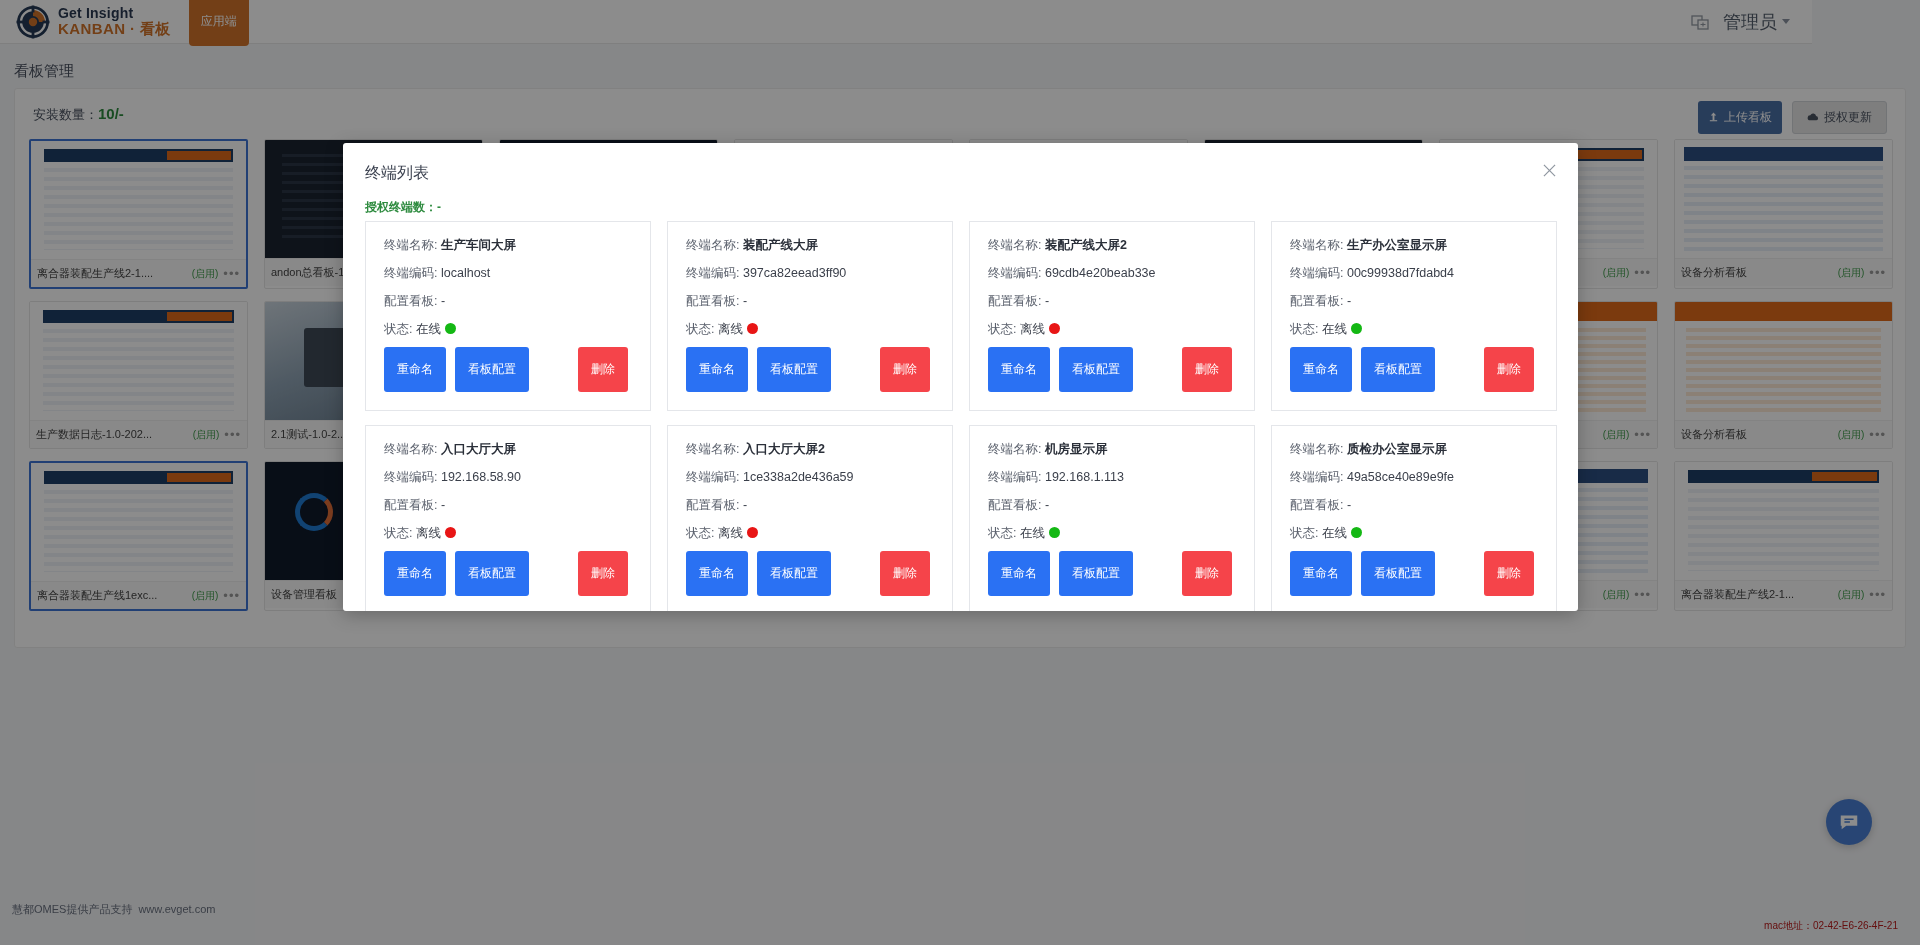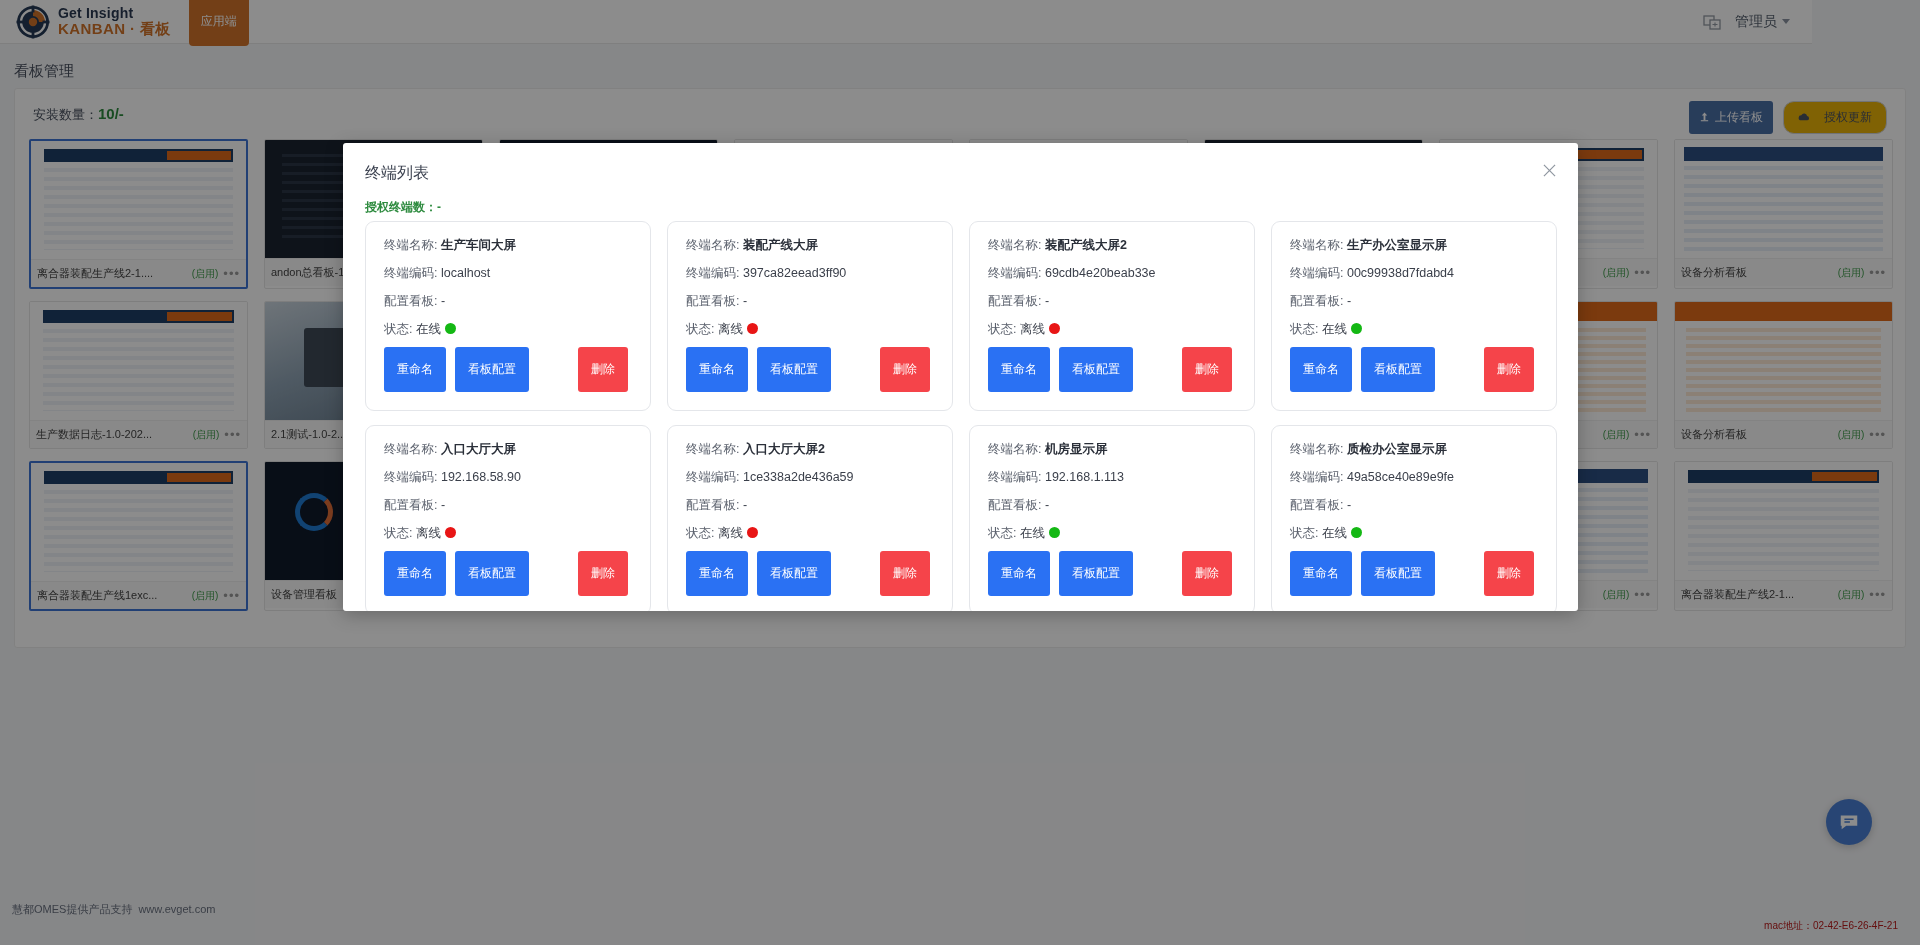--- a/index.html
+++ b/index.html
@@ -31,21 +31,21 @@
   .brand-t2 { font-size: 15px; font-weight: bold; color: #d2742a; letter-spacing: .4px; }
   .app-chip {
     margin-left: 18px;
     background: #d2742a; color: #fff;
     font-size: 12px; padding: 16px 12px;
     border-radius: 4px; white-space: nowrap;
   }
   .topbar-right {
     margin-left: auto; margin-right: 22px;
     display: flex; align-items: center; gap: 14px;
-    color: #555f6d; font-size: 14px;
+    color: #555f6d; font-size: 18px;
   }
   .icon-lang { width: 18px; height: 18px; opacity: .75; }
   .user-wrap { display: flex; align-items: center; gap: 5px; }
   .chev { width: 0; height: 0; border-left: 4px solid transparent; border-right: 4px solid transparent; border-top: 5px solid #8a93a0; }
 
   
   .page-title {
     position: absolute; left: 14px; top: 62px;
     font-size: 15px; color: #4a5260;
   }
@@ -61,23 +61,23 @@
     font-size: 13px; color: #4a5260;
   }
   .count-row b { color: #2e8b3f; font-size: 15px; font-weight: bold; }
   .actions { position: absolute; right: 18px; top: 12px; display: flex; gap: 10px; }
   .btn-primary-lg {
     background: #4a6fa5; color: #fff; border: none;
     font-size: 12px; padding: 7px 10px; border-radius: 3px; cursor: pointer;
     display: flex; align-items: center; gap: 5px;
   }
   .btn-ghost-lg {
-    background: #eab308; color: #4a5260; border: 1px solid #d0d3d8;
-    font-size: 12px; padding: 7px 14px; border-radius: 11px; cursor: pointer;
-    display: flex; align-items: center; gap: 14px;
+    background: #e5e5e5; color: #4a5260; border: 1px solid #d0d3d8;
+    font-size: 12px; padding: 7px 14px; border-radius: 3px; cursor: pointer;
+    display: flex; align-items: center; gap: 5px;
   }
 
   
   .kgrid {
     position: absolute; left: 14px; top: 50px;
     width: 1864px;
     display: grid;
     grid-template-columns: repeat(8, 1fr);
     gap: 12px 16px;
   }
@@ -175,21 +175,21 @@
   .auth-count span { color: #2e8b3f; font-weight: bold; }
 
   .term-grid {
     position: absolute; left: 22px; top: 78px;
     width: 1192px;
     display: grid;
     grid-template-columns: repeat(4, 1fr);
     gap: 14px 16px;
   }
   .term-card {
-    background: #fff; border: 1px solid #e4e6ea; border-radius: 9px;
+    background: #fff; border: 1px solid #e4e6ea; border-radius: 0;
     height: 190px; position: relative; padding: 16px 18px 0 18px;
   }
   .tline { font-size: 12.5px; color: #5b616d; margin-bottom: 13px; line-height: 1.2; }
   .tline .lbl { color: #5b616d; }
   .tline .val { color: #3a3f4a; }
   .tline .valname { color: #2b303a; font-weight: bold; }
   .dot { display: inline-block; width: 11px; height: 11px; border-radius: 50%; vertical-align: -1px; margin-left: 4px; }
   .dot.on { background: #14b814; }
   .dot.off { background: #e81515; }
   .tbtns {

